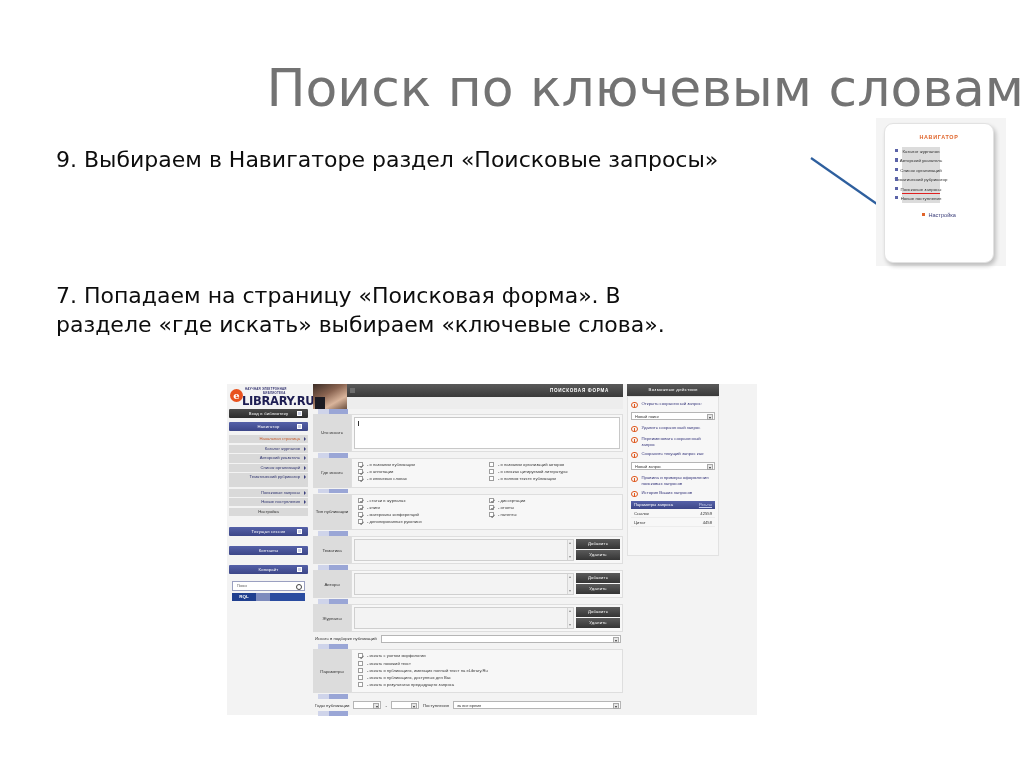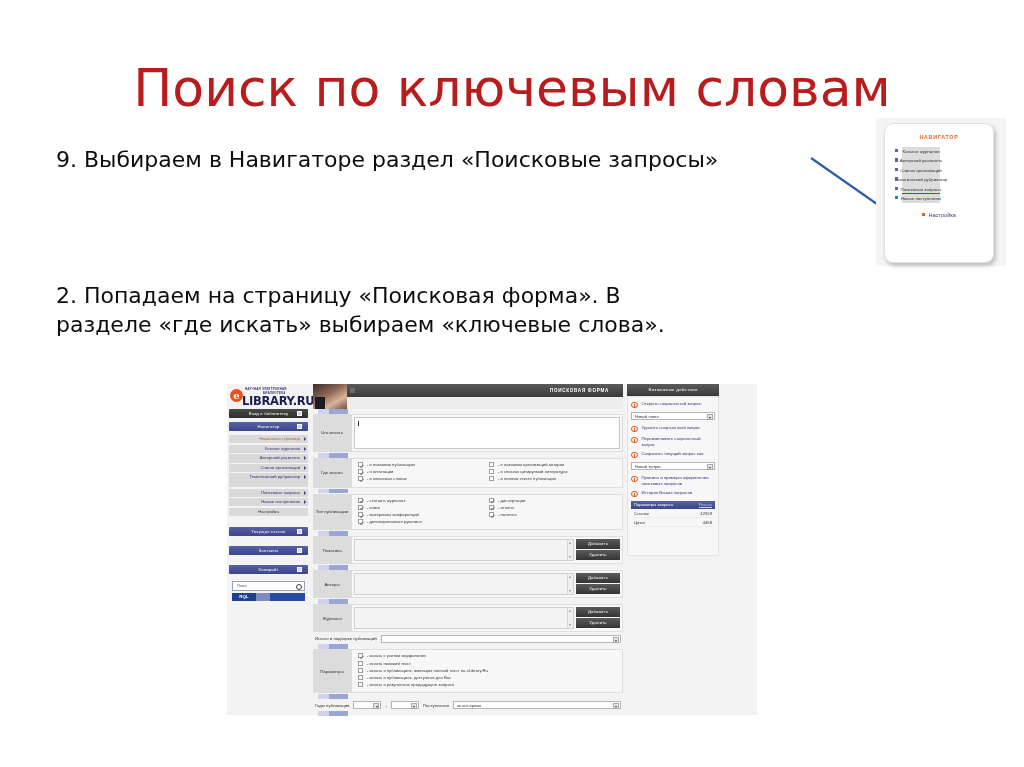--- a/index.html
+++ b/index.html
@@ -7,22 +7,22 @@
     width:1024px;height:767px;
     background:#ffffff;
     font-family:"Liberation Sans", sans-serif;
     overflow:hidden;position:relative;
   }
   .slide{position:absolute;inset:0;}
 
   
   .slide-title{
     position:absolute;left:0;right:0;top:58px;
-    text-align:center;
-    font-size:52px;font-weight:400;color:#b91c1c;
+    text-align:right;
+    font-size:52px;font-weight:400;color:#737373;
     letter-spacing:0px;
     font-family:"DejaVu Sans", sans-serif;
     white-space:nowrap;
   }
 
   
   .bullet{
     position:absolute;
     color:#0d0d0d;
     font-size:22px;
@@ -284,21 +284,21 @@
   }
 </style>
 </head>
 <body>
 
 <div class="slide">
 
   <div class="slide-title">Поиск по ключевым словам</div>
 
   <div class="bullet" id="bullet1">9. Выбираем в Навигаторе раздел «Поисковые запросы»</div>
-  <div class="bullet" id="bullet2">2. Попадаем на страницу «Поисковая форма». В разделе «где искать» выбираем «ключевые слова».</div>
+  <div class="bullet" id="bullet2">7. Попадаем на страницу «Поисковая форма». В разделе «где искать» выбираем «ключевые слова».</div>
 
   <svg class="arrow-svg" viewBox="0 0 110 78">
     <defs>
       <marker id="ah" markerWidth="7" markerHeight="7" refX="5" refY="3.5" orient="auto">
         <polygon points="0 0, 7 3.5, 0 7" fill="#2e5f9e"></polygon>
       </marker>
     </defs>
     <line x1="6" y1="6" x2="92" y2="66" stroke="#2e5f9e" stroke-width="2.2" marker-end="url(#ah)"></line>
   </svg>
 

